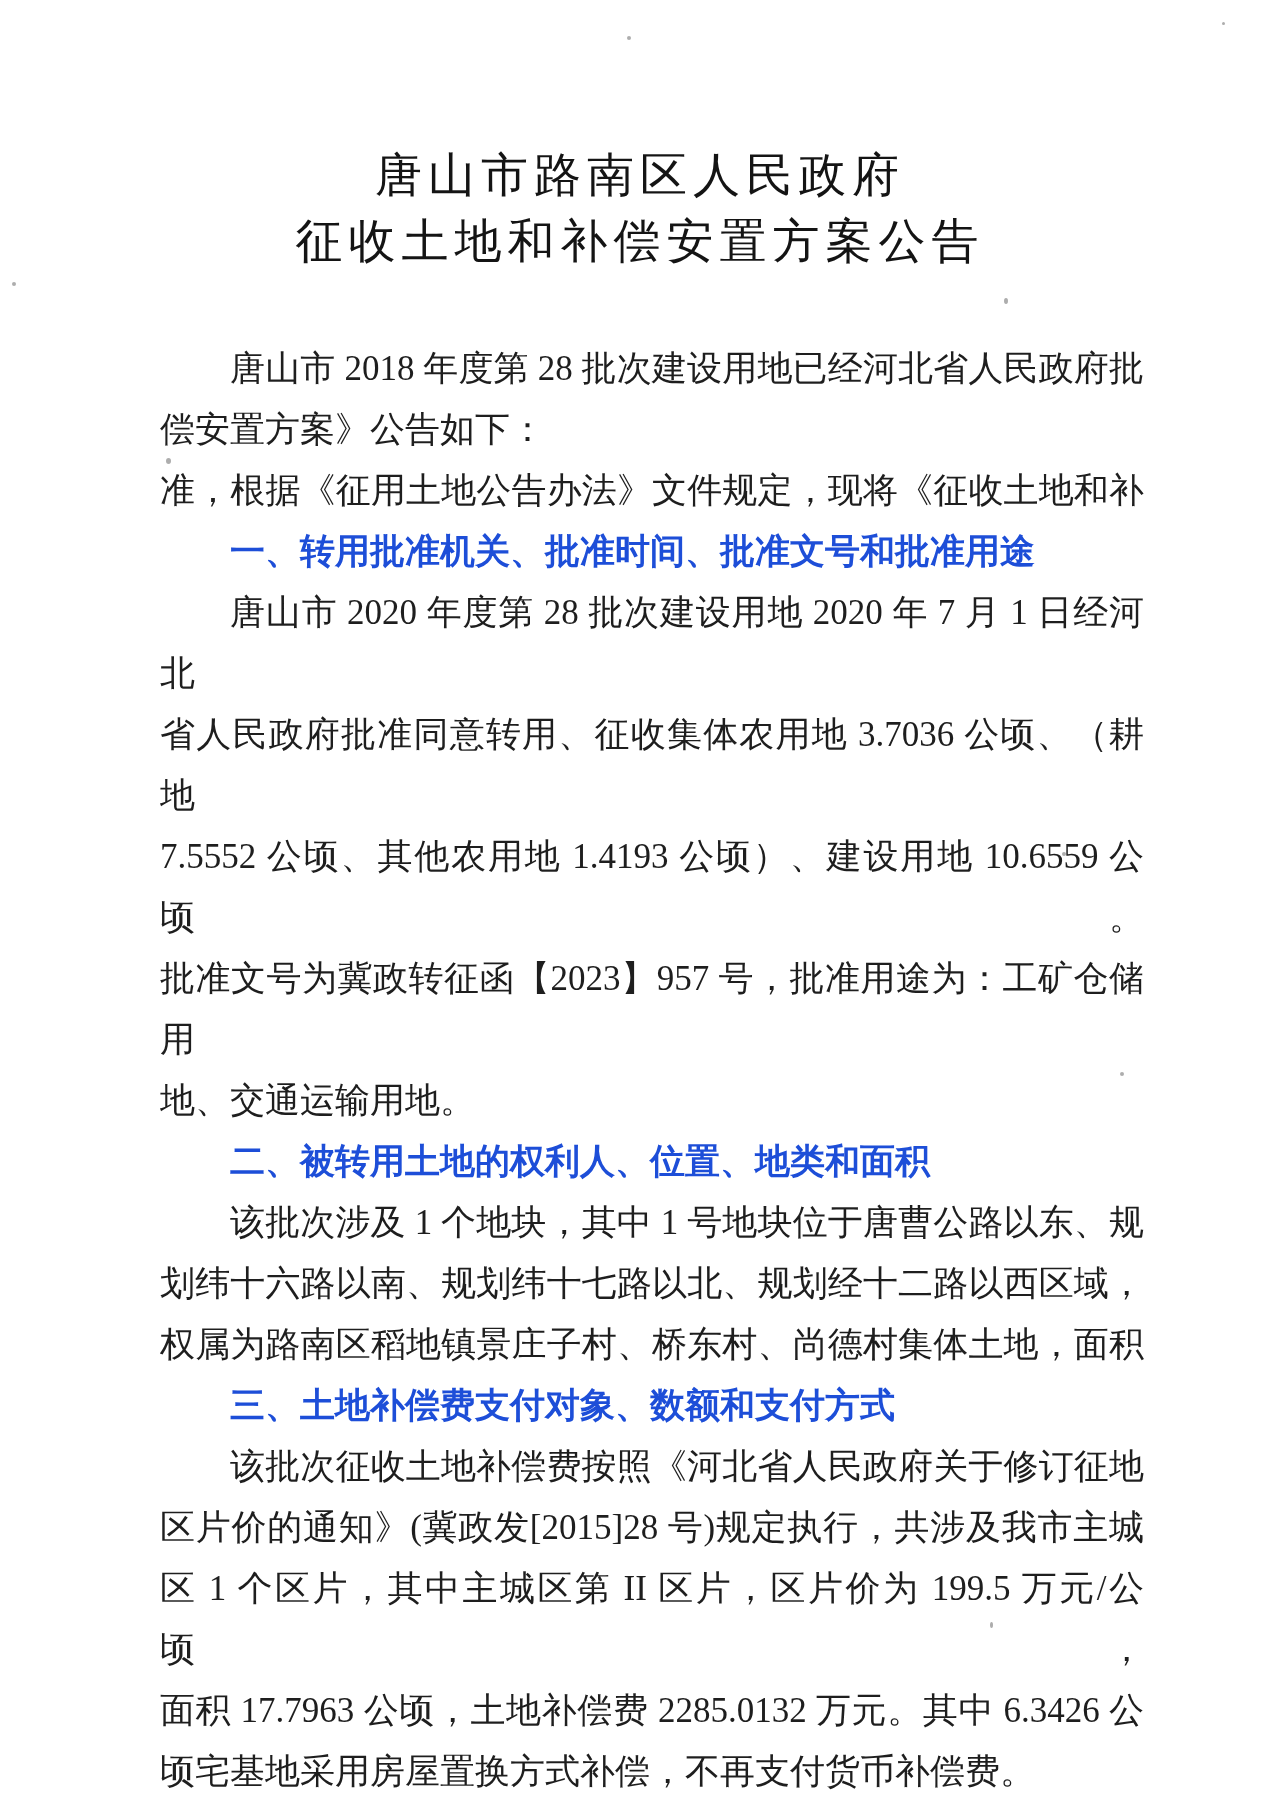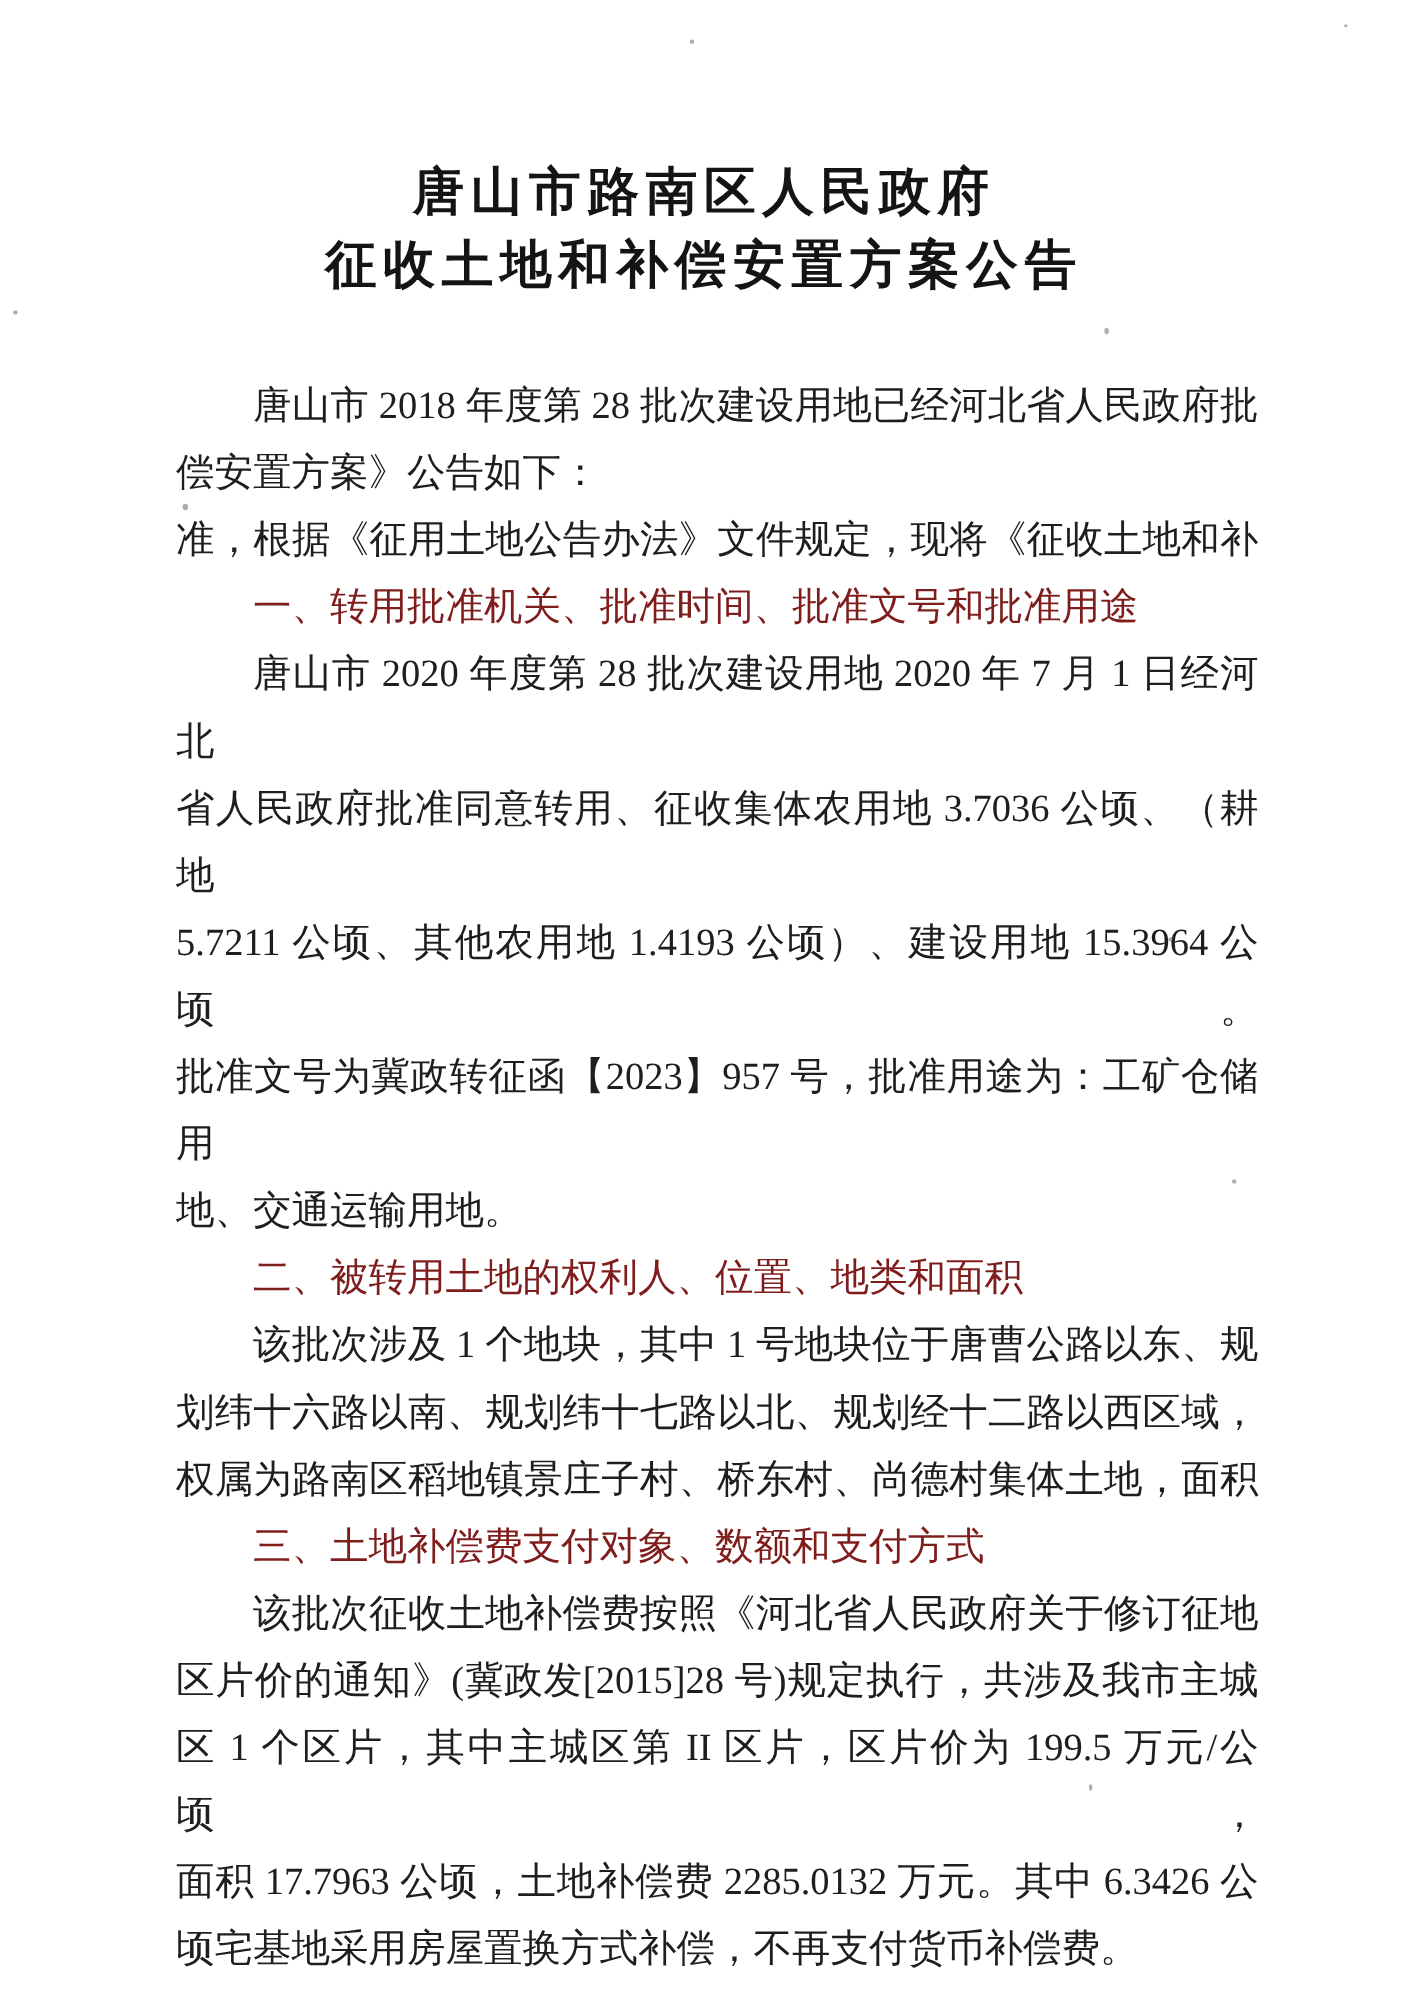--- a/index.html
+++ b/index.html
@@ -12,21 +12,21 @@
     font-family: "Liberation Serif", "DejaVu Serif", serif;
     color: #1b1b1b;
   }
   .title-block {
     padding-top: 142px;
     text-align: center;
   }
   .title-line {
     font-size: 47px;
     line-height: 66px;
-    font-weight: bold;
+    font-weight: normal;
     letter-spacing: 6px;
     color: #141414;
   }
   .body-block {
     margin: 64px auto 0 160px;
     width: 984px;
     font-size: 35px;
     line-height: 61px;
     color: #1e1e1e;
   }
@@ -35,22 +35,22 @@
     text-align: left;
   }
   .line.fill {
     text-align: justify;
     text-align-last: justify;
   }
   .line.indent {
     text-indent: 70px;
   }
   .line.heading {
-    font-weight: normal;
-    color: #7f1d1d;
+    font-weight: bold;
+    color: #1d4ed8;
   }
   .speckle {
     position: absolute;
     background: #6a6a6a;
     border-radius: 50%;
     opacity: 0.55;
   }
 </style>
 </head>
 <body>
@@ -62,21 +62,21 @@
     <div class="title-line">征收土地和补偿安置方案公告</div>
   </div>
 
   <div class="body-block">
     <div class="line indent fill">唐山市 2018 年度第 28 批次建设用地已经河北省人民政府批</div>
     <div class="line">偿安置方案》公告如下：</div>
     <div class="line fill">准，根据《征用土地公告办法》文件规定，现将《征收土地和补</div>
     <div class="line heading indent">一、转用批准机关、批准时间、批准文号和批准用途</div>
     <div class="line indent fill">唐山市 2020 年度第 28 批次建设用地 2020 年 7 月 1 日经河北</div>
     <div class="line fill">省人民政府批准同意转用、征收集体农用地 3.7036 公顷、（耕地</div>
-    <div class="line fill">5.7211 公顷、其他农用地 1.4193 公顷）、建设用地 15.3964 公顷。</div>
+    <div class="line fill">7.5552 公顷、其他农用地 1.4193 公顷）、建设用地 10.6559 公顷。</div>
     <div class="line fill">批准文号为冀政转征函【2023】957 号，批准用途为：工矿仓储用</div>
     <div class="line">地、交通运输用地。</div>
     <div class="line heading indent">二、被转用土地的权利人、位置、地类和面积</div>
     <div class="line indent fill">该批次涉及 1 个地块，其中 1 号地块位于唐曹公路以东、规</div>
     <div class="line fill">划纬十六路以南、规划纬十七路以北、规划经十二路以西区域，</div>
     <div class="line fill">权属为路南区稻地镇景庄子村、桥东村、尚德村集体土地，面积</div>
     <div class="line heading indent">三、土地补偿费支付对象、数额和支付方式</div>
     <div class="line indent fill">该批次征收土地补偿费按照《河北省人民政府关于修订征地</div>
     <div class="line fill">区片价的通知》(冀政发[2015]28 号)规定执行，共涉及我市主城</div>
     <div class="line fill">区 1 个区片，其中主城区第 II 区片，区片价为 199.5 万元/公顷，</div>

